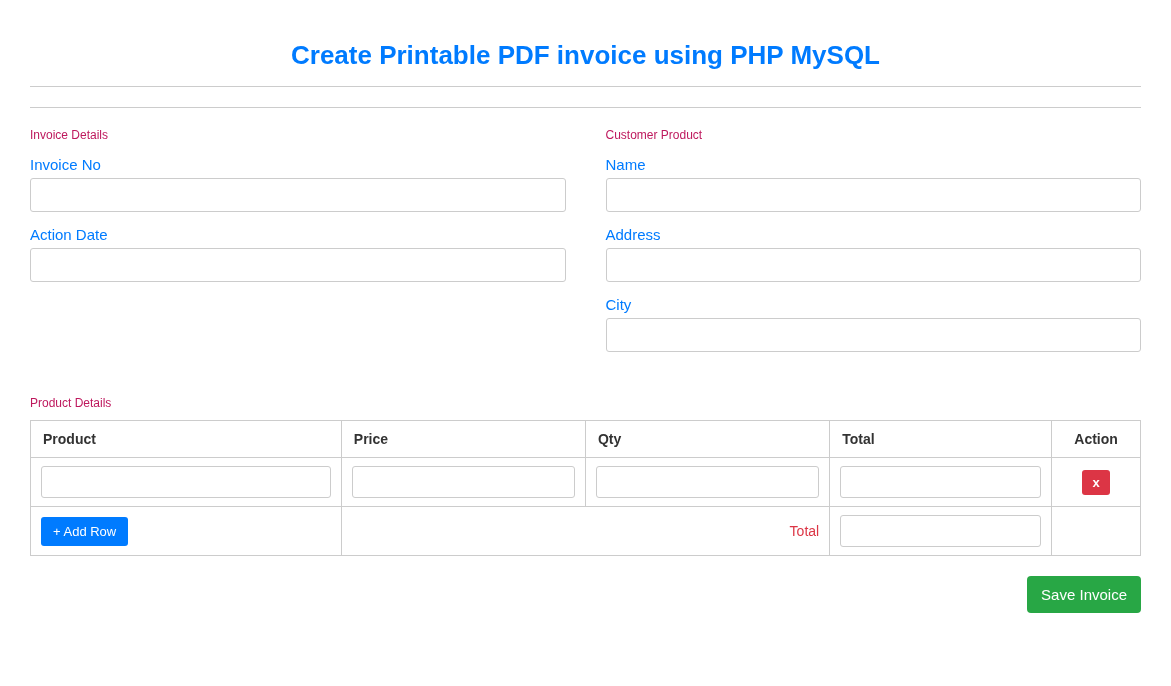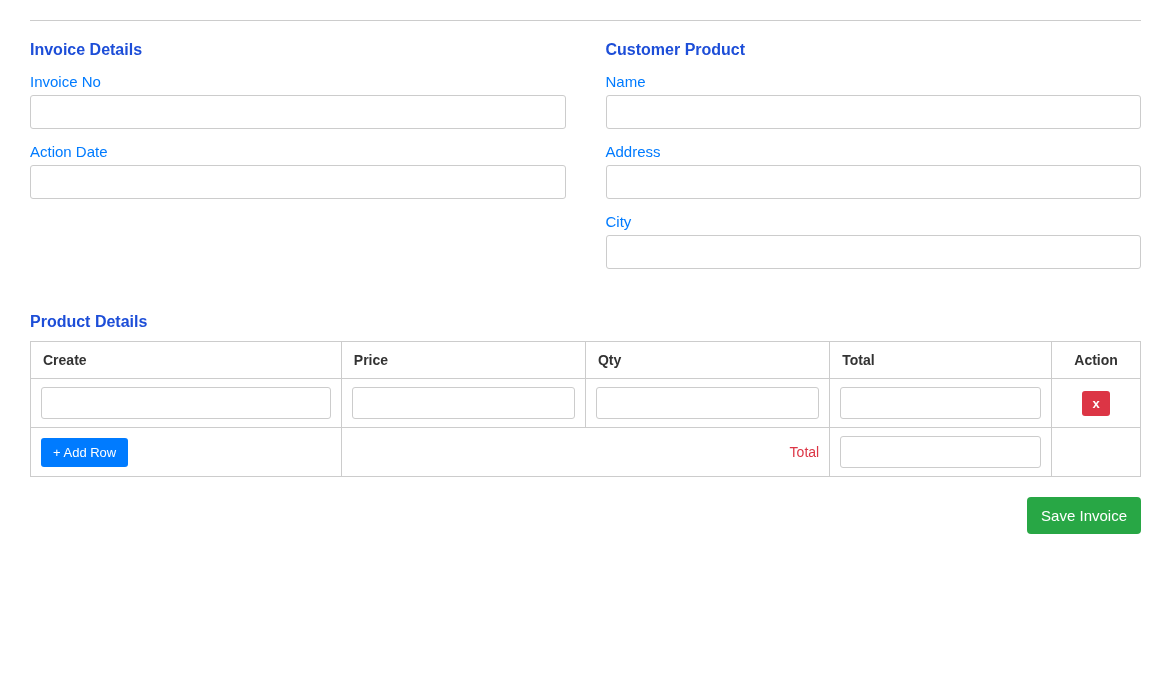--- a/index.html
+++ b/index.html
@@ -35,23 +35,23 @@
       display: flex;
       gap: 40px;
       margin-bottom: 30px;
     }
 
     .form-section {
       flex: 1;
     }
 
     .section-title {
-      color: #1d4ed8;
-      font-size: 16px;
-      font-weight: bold;
+      color: #be185d;
+      font-size: 12px;
+      font-weight: normal;
       margin-bottom: 14px;
     }
 
     .form-group {
       margin-bottom: 14px;
     }
 
     .form-label {
       display: block;
       color: #007bff;
@@ -162,20 +162,21 @@
     .divider {
       border: none;
       border-top: 1px solid #ccc;
       margin-bottom: 20px;
     }
   </style>
 </head>
 <body>
 
 <div class="page-wrapper">
+  <h1 class="page-title">Create Printable PDF invoice using PHP MySQL</h1>
   <hr class="divider">
 
   <div class="form-sections">
 
     <div class="form-section">
       <div class="section-title">Invoice Details</div>
 
       <div class="form-group">
         <label class="form-label">Invoice No</label>
         <input class="form-input" type="text" style="">
@@ -206,21 +207,21 @@
       </div>
     </div>
   </div>
 
   <div class="product-details-section">
     <div class="section-title">Product Details</div>
 
     <table class="product-table">
       <thead>
         <tr>
-          <th class="col-product">Create</th>
+          <th class="col-product">Product</th>
           <th class="col-price">Price</th>
           <th class="col-qty">Qty</th>
           <th class="col-total">Total</th>
           <th class="col-action">Action</th>
         </tr>
       </thead>
       <tbody>
 
         <tr>
           <td class="col-product">

